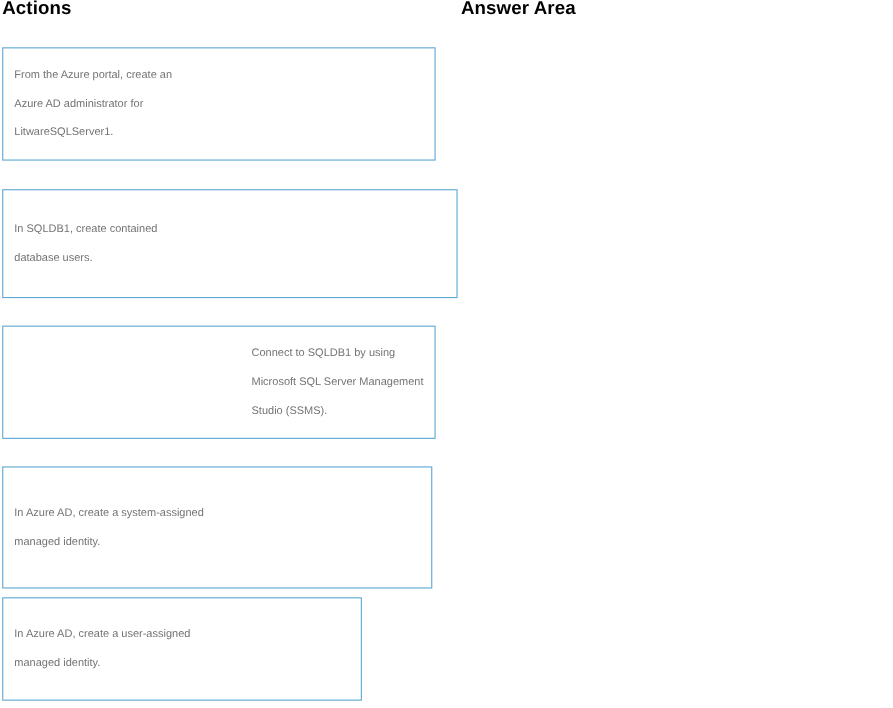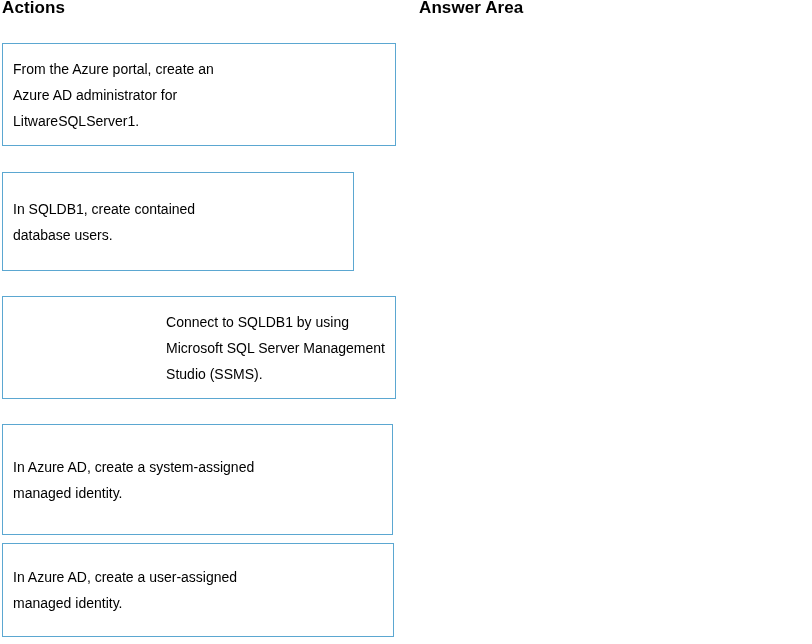--- a/index.html
+++ b/index.html
@@ -48,32 +48,32 @@
     background: #ffffff;
     border: 1.5px solid #5BA7D1;
     display: flex;
     align-items: center;
   }
 
   .action-card .card-text {
     display: block;
     padding: 0 10px 0 10px;
     font-family: "Liberation Sans", sans-serif;
-    font-size: 14px;
+    font-size: 10px;
     line-height: 26px;
-    color: #000000;
+    color: #737373;
     white-space: pre-line;
   }
 
   
   #action-card-0 { top: 43px;  width: 394px; height: 103px; }
-  #action-card-1 { top: 172px; width: 352px; height: 99px;  }
+  #action-card-1 { top: 172px; width: 414px; height: 99px;  }
   #action-card-2 { top: 296px; width: 394px; height: 103px; justify-content: flex-end; }
   #action-card-3 { top: 424px; width: 391px; height: 111px;  }
-  #action-card-4 { top: 543px; width: 392px; height: 94px;  }
+  #action-card-4 { top: 543px; width: 327px; height: 94px;  }
 
   
   #answer-column {
     position: absolute;
     left: 417px;
     top: 0px;
     width: 395px;
     height: 644px;
   }
   #answer-dropzone {

